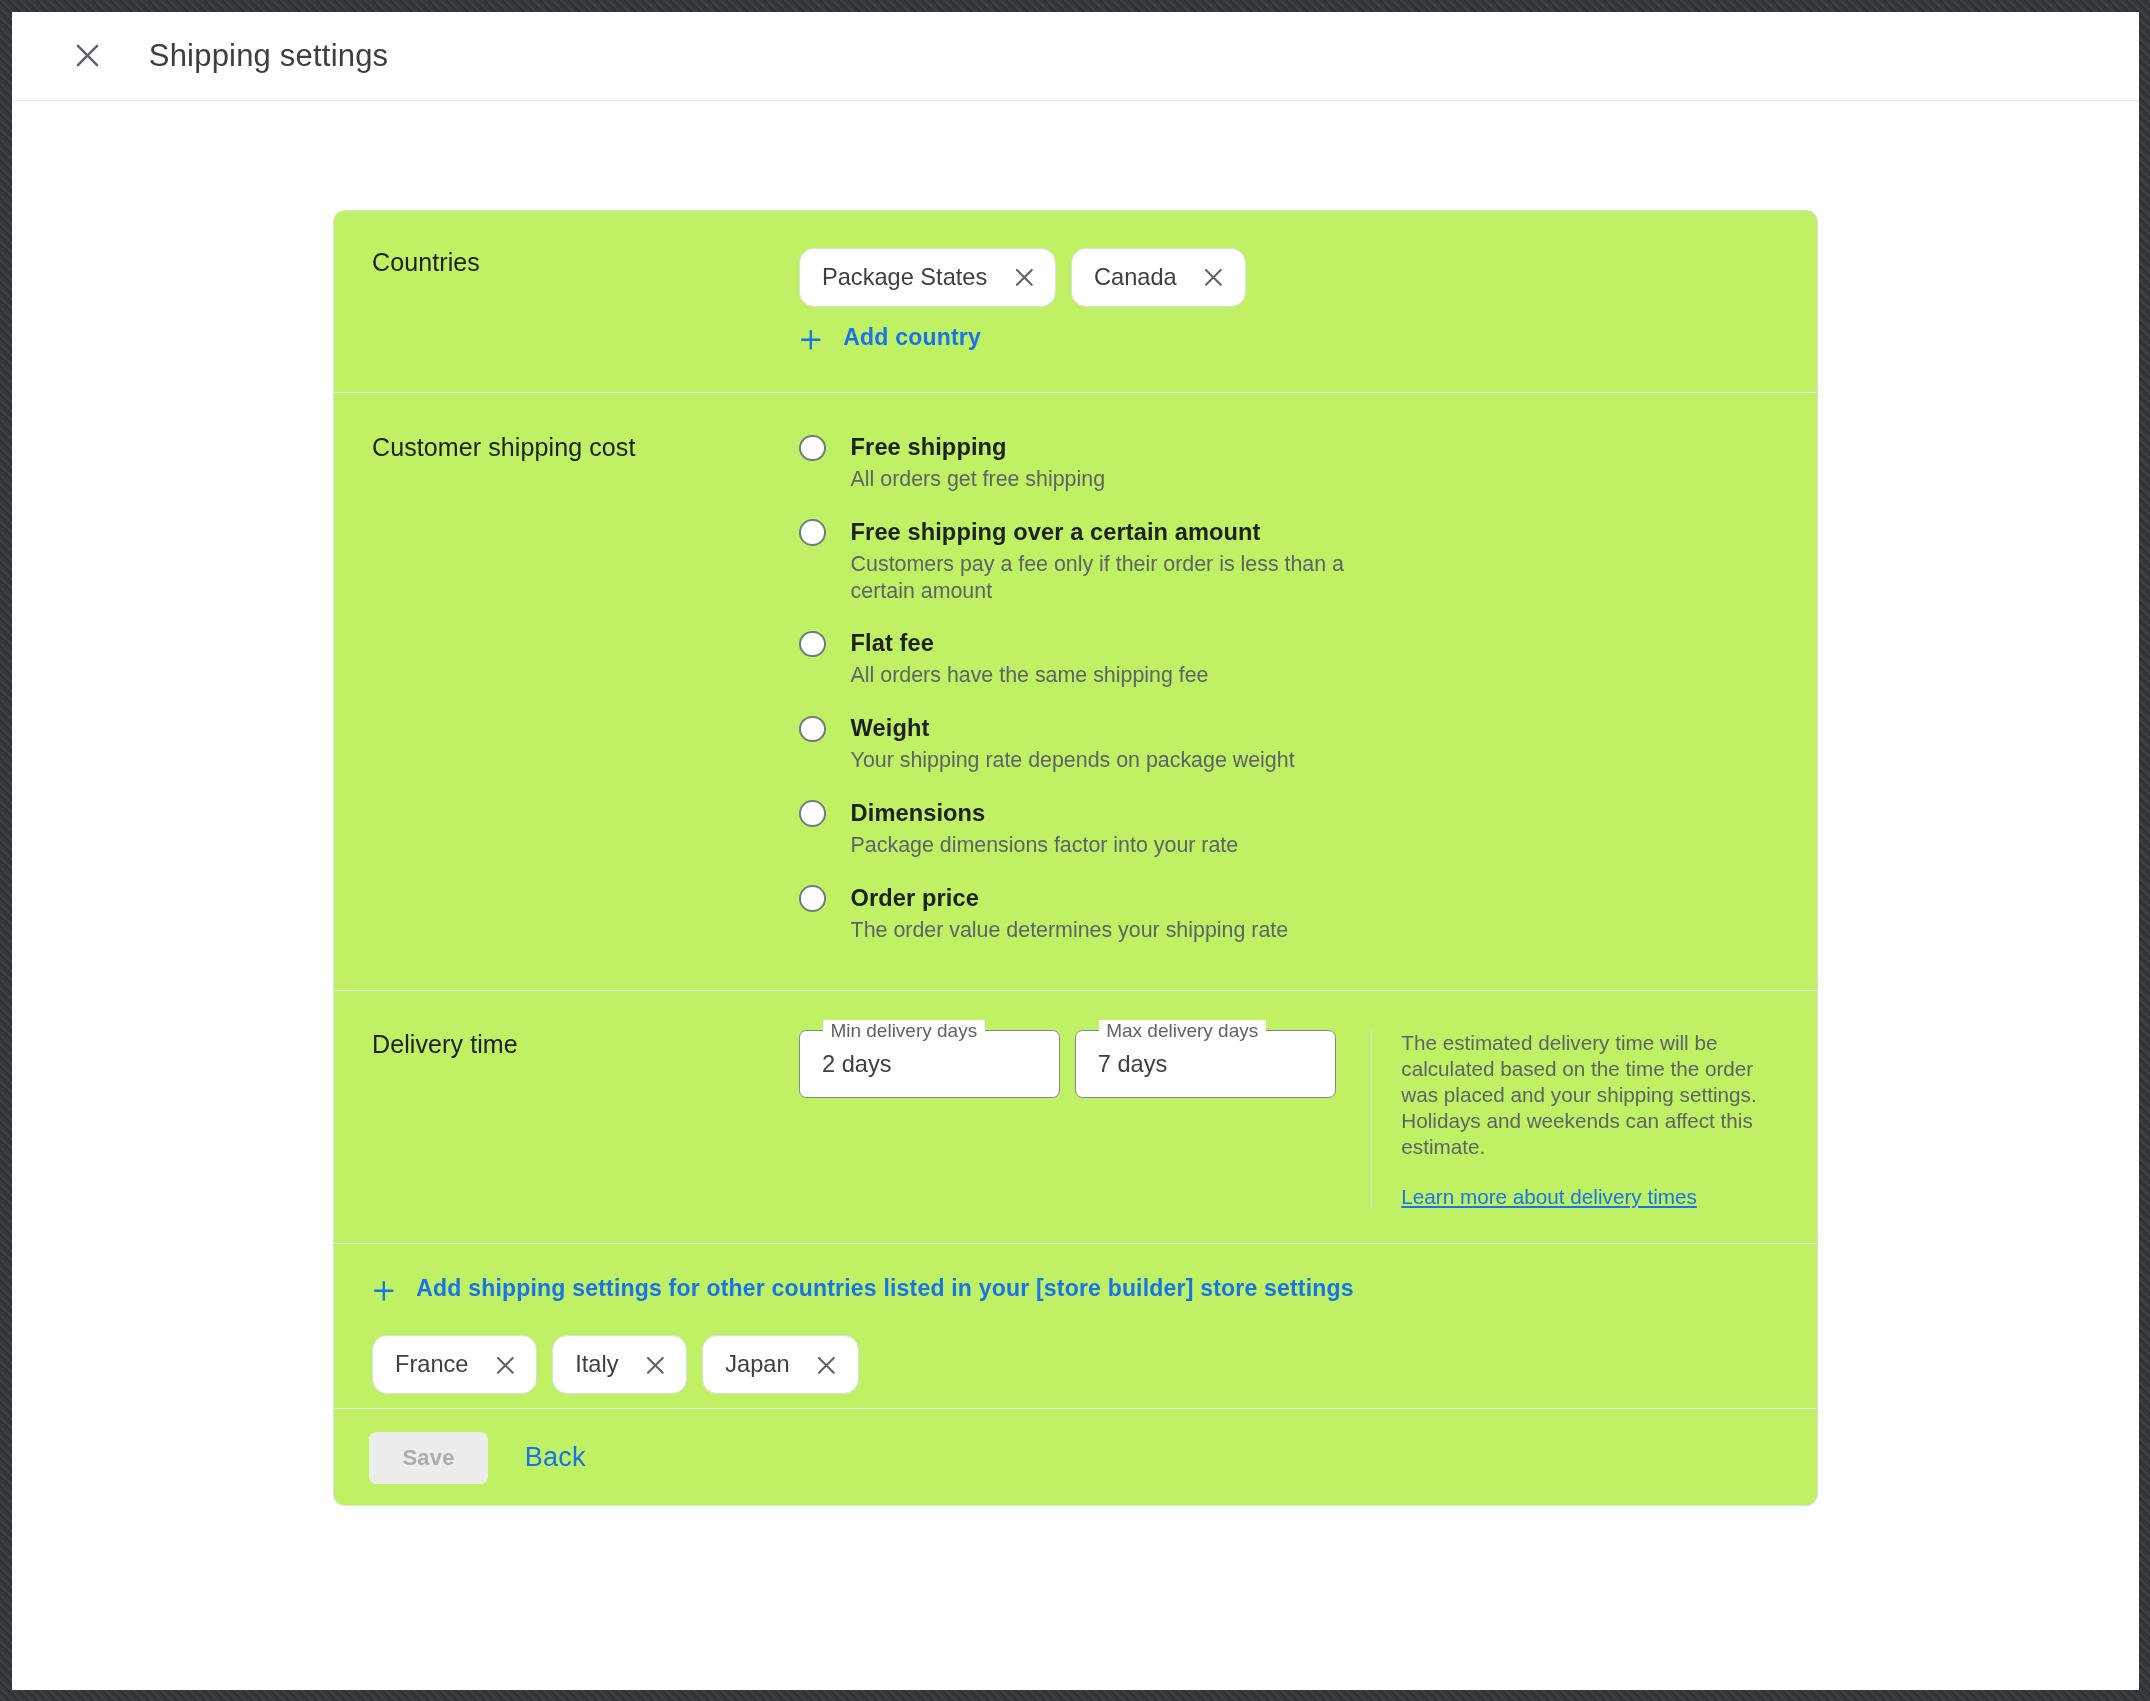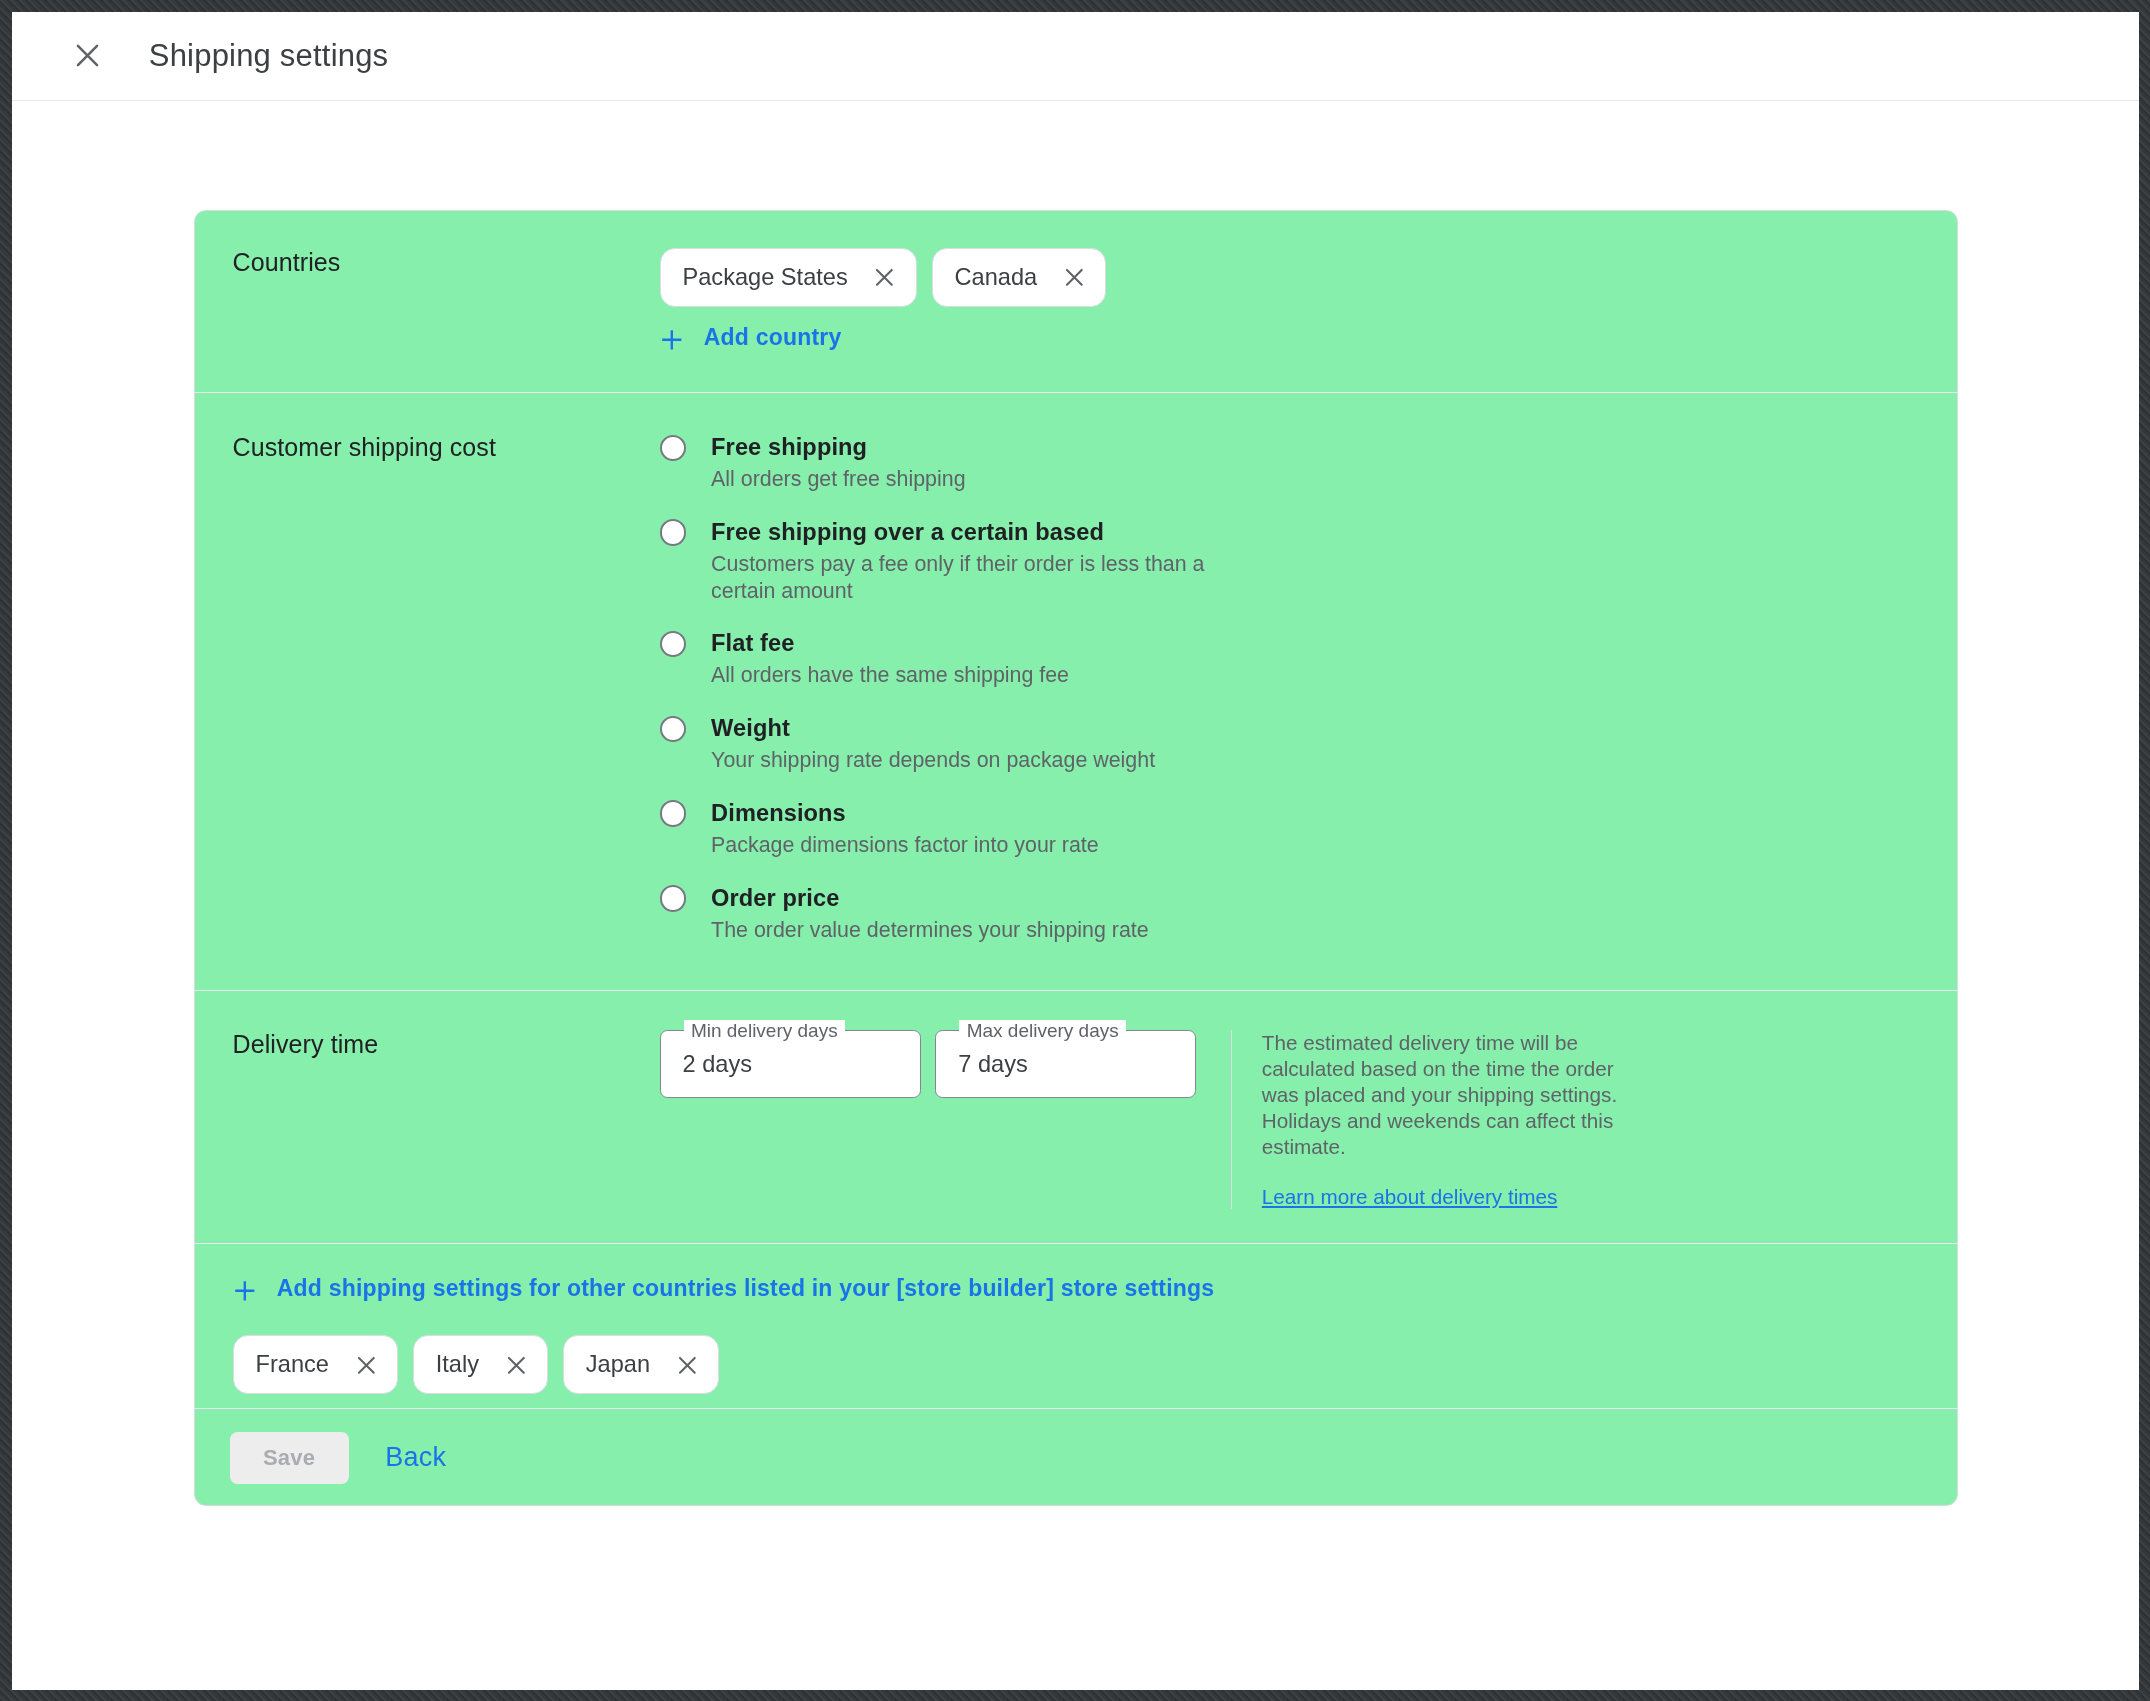--- a/index.html
+++ b/index.html
@@ -14,21 +14,21 @@
       repeating-linear-gradient(45deg, #2e3235 0 2.2px, #3c4043 2.2px 4.4px, #34383b 4.4px 6.6px);
   }
   .page { width:100%; height:100%; background:#ffffff; display:flex; flex-direction:column; }
 
   
   .hdr { height:89px; flex:0 0 auto; display:flex; align-items:center; padding-left:55px; border-bottom:1.5px solid #e6e8eb; }
   .close-btn { width:41px; height:41px; border:none; background:transparent; padding:0; margin-right:41px; cursor:pointer; display:flex; align-items:center; justify-content:center; }
   .hdr h1 { font-size:31px; font-weight:400; color:#3c4043; margin:0; letter-spacing:0.2px; }
 
   
-  .card { width:1764px; margin:109px auto 0; border:1.5px solid #dadce0; border-radius:11.8px; background:#86efac; }
+  .card { width:1485px; margin:109px auto 0; border:1.5px solid #dadce0; border-radius:11.8px; background:#bef264; }
   .section { display:flex; border-bottom:1.5px solid #e8eaed; }
   .section:last-child { border-bottom:none; }
   .label-col { width:465px; flex:0 0 auto; padding-left:38px; }
   .sec-label { font-size:25px; color:#202124; font-weight:400; letter-spacing:0.1px; }
 
   
   .chip-row { display:flex; gap:14.8px; }
   .chip { display:inline-flex; align-items:center; height:59px; padding:0 20.7px 0 22px; border:1.5px solid #dadce0; border-radius:14.8px; background:#fff; }
   .chip-label { font-size:23.6px; color:#3c4043; }
   .chip-x { border:none; background:transparent; padding:0; margin-left:26.6px; cursor:pointer; display:flex; align-items:center; }
@@ -133,21 +133,21 @@
           <div class="opt">
             <span class="radio"></span>
             <div class="opt-text">
               <div class="opt-title">Free shipping</div>
               <div class="opt-desc">All orders get free shipping</div>
             </div>
           </div>
           <div class="opt">
             <span class="radio"></span>
             <div class="opt-text">
-              <div class="opt-title">Free shipping over a certain based</div>
+              <div class="opt-title">Free shipping over a certain amount</div>
               <div class="opt-desc" style="max-width:510px">Customers pay a fee only if their order is less than a certain amount</div>
             </div>
           </div>
           <div class="opt">
             <span class="radio"></span>
             <div class="opt-text">
               <div class="opt-title">Flat fee</div>
               <div class="opt-desc">All orders have the same shipping fee</div>
             </div>
           </div>

